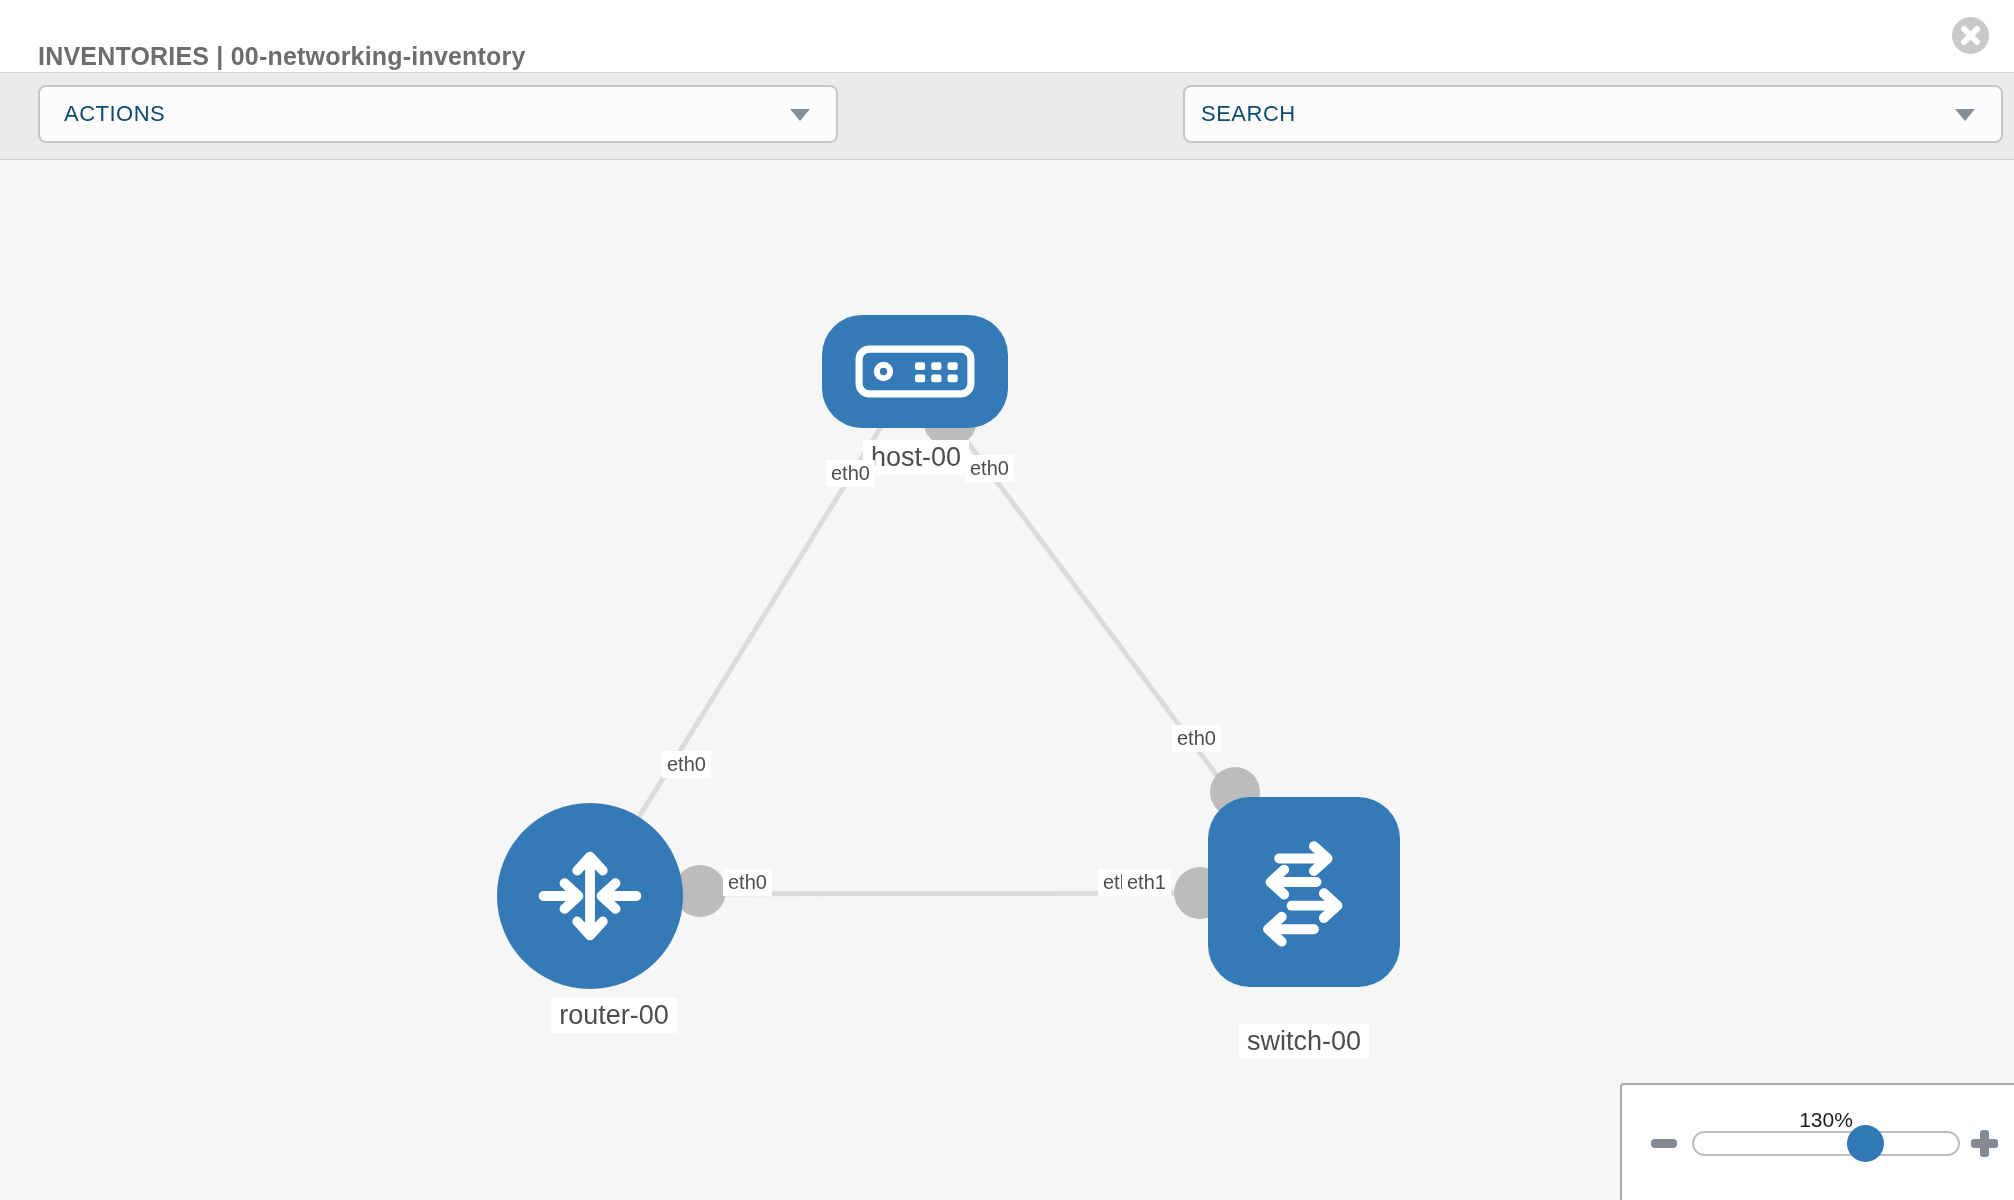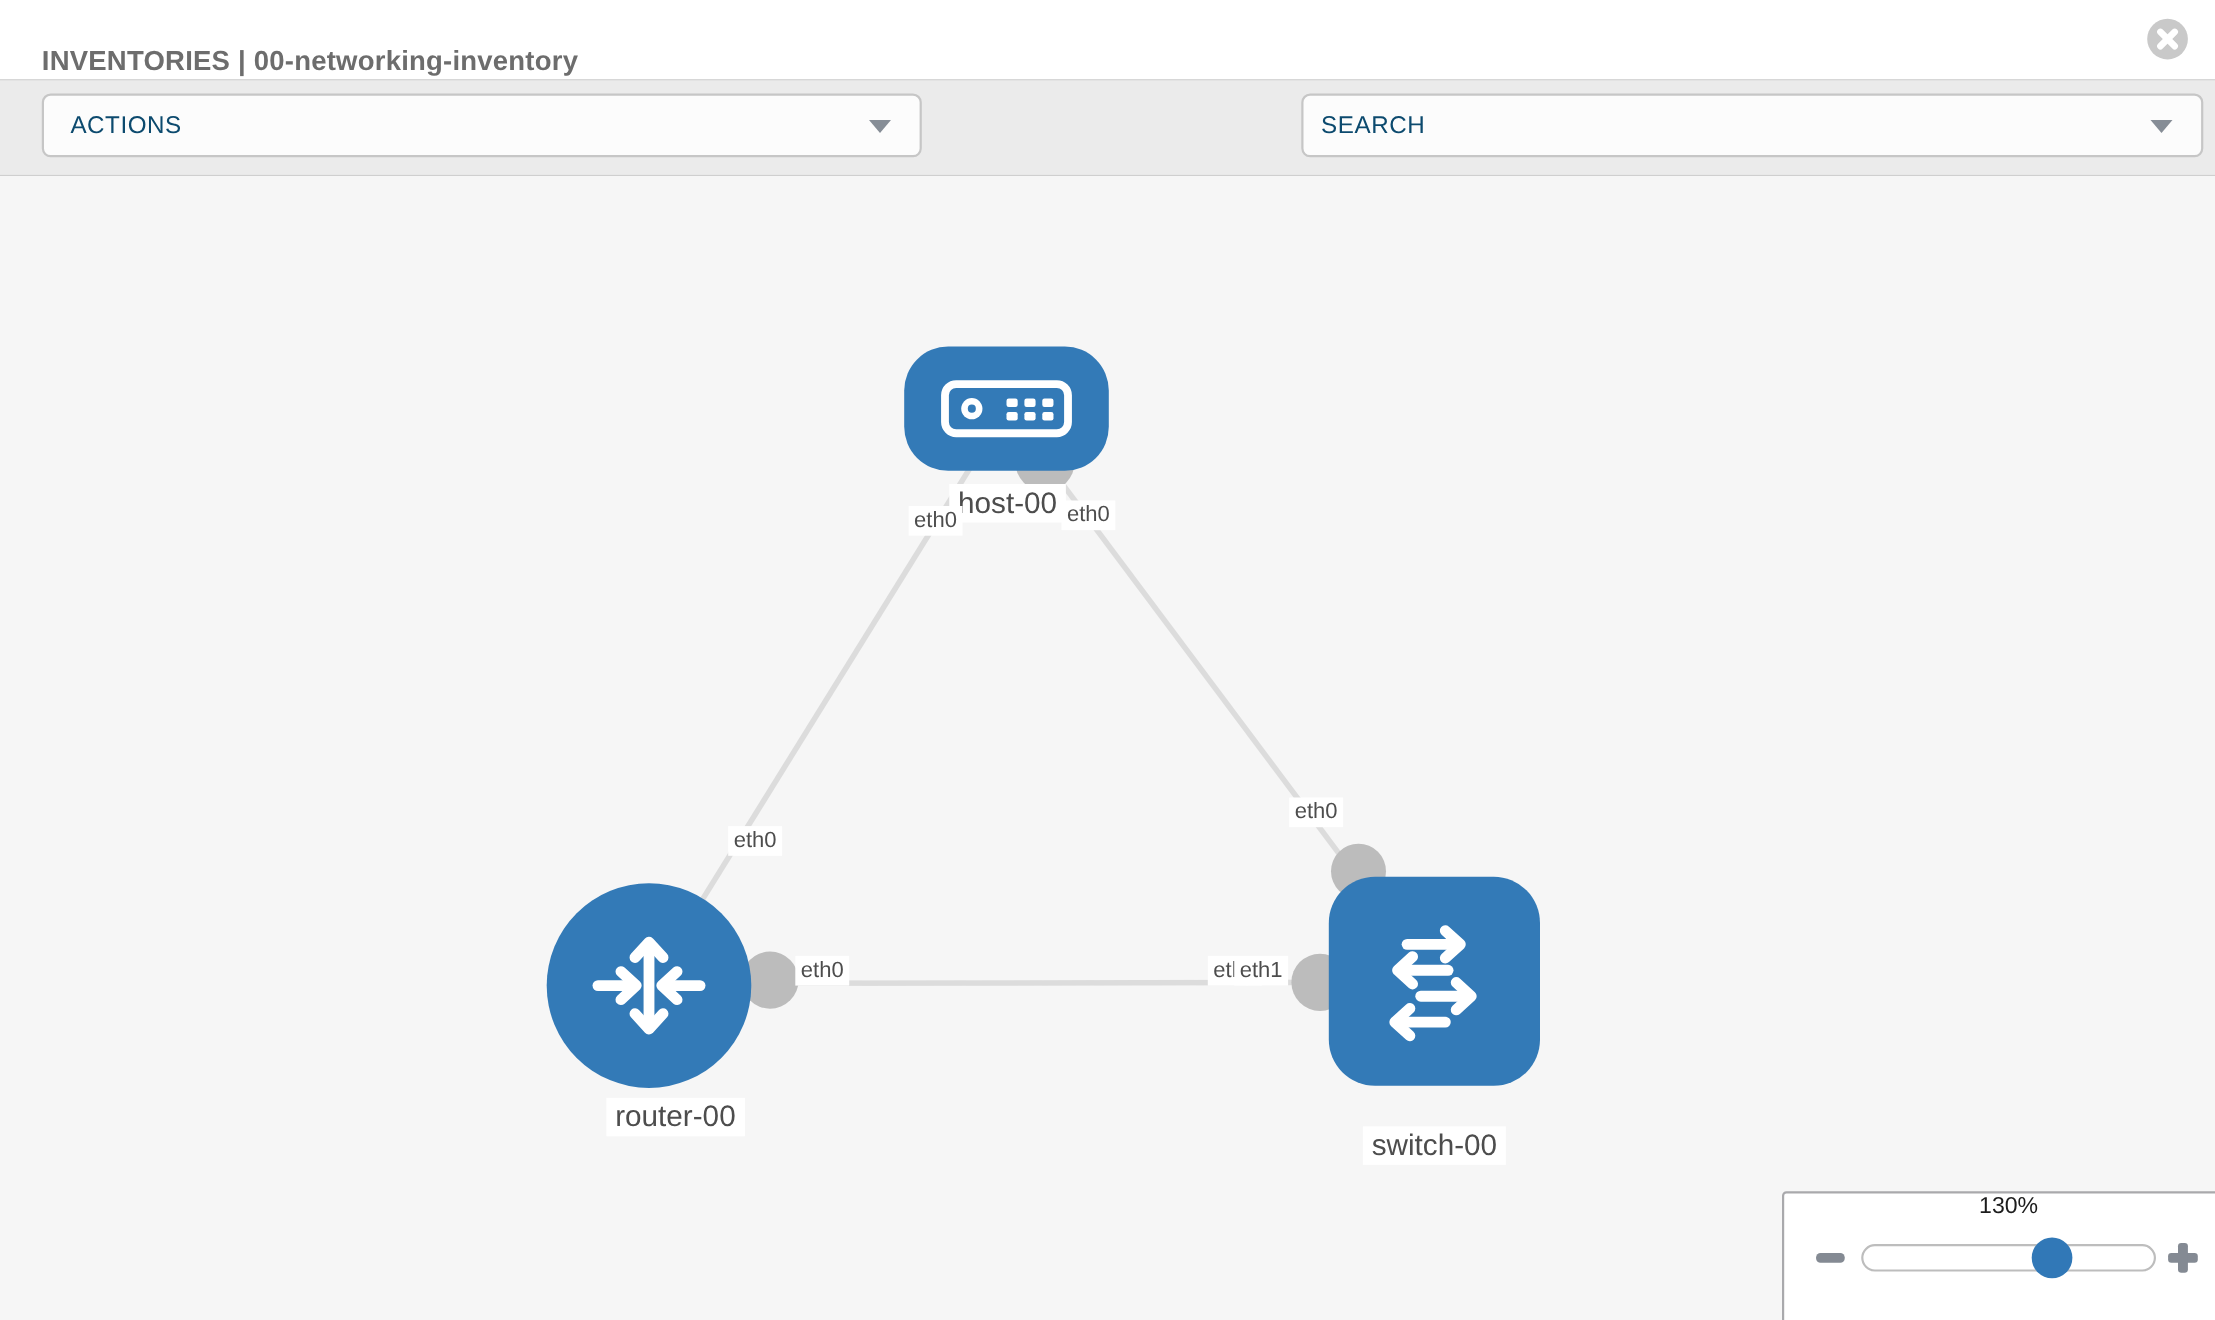--- a/index.html
+++ b/index.html
@@ -81,21 +81,21 @@
     position: absolute; background: #ffffff; color: #4d4d4d;
     font-size: 20px; padding: 2px 5px; white-space: nowrap;
   }
 
   
   .zoom-panel {
     position: absolute; left: 1620px; top: 923px; width: 400px; height: 130px;
     background: #ffffff; border: 2px solid #a9a9ac; border-radius: 4px;
   }
   .zoom-value {
-    position: absolute; left: 70px; top: 0; width: 268px;
+    position: absolute; left: 70px; top: 23px; width: 268px;
     text-align: center; color: #1c1c1c; font-size: 21px;
   }
   .zoom-minus-btn, .zoom-plus-btn {
     position: absolute; width: 40px; height: 40px; top: 38px; cursor: pointer;
   }
   .zoom-minus-btn { left: 22px; }
   .zoom-plus-btn  { left: 342px; }
   .minus-bar {
     position: absolute; left: 7px; top: 16px; width: 26px; height: 9px;
     border-radius: 4px; background: #848a93;

